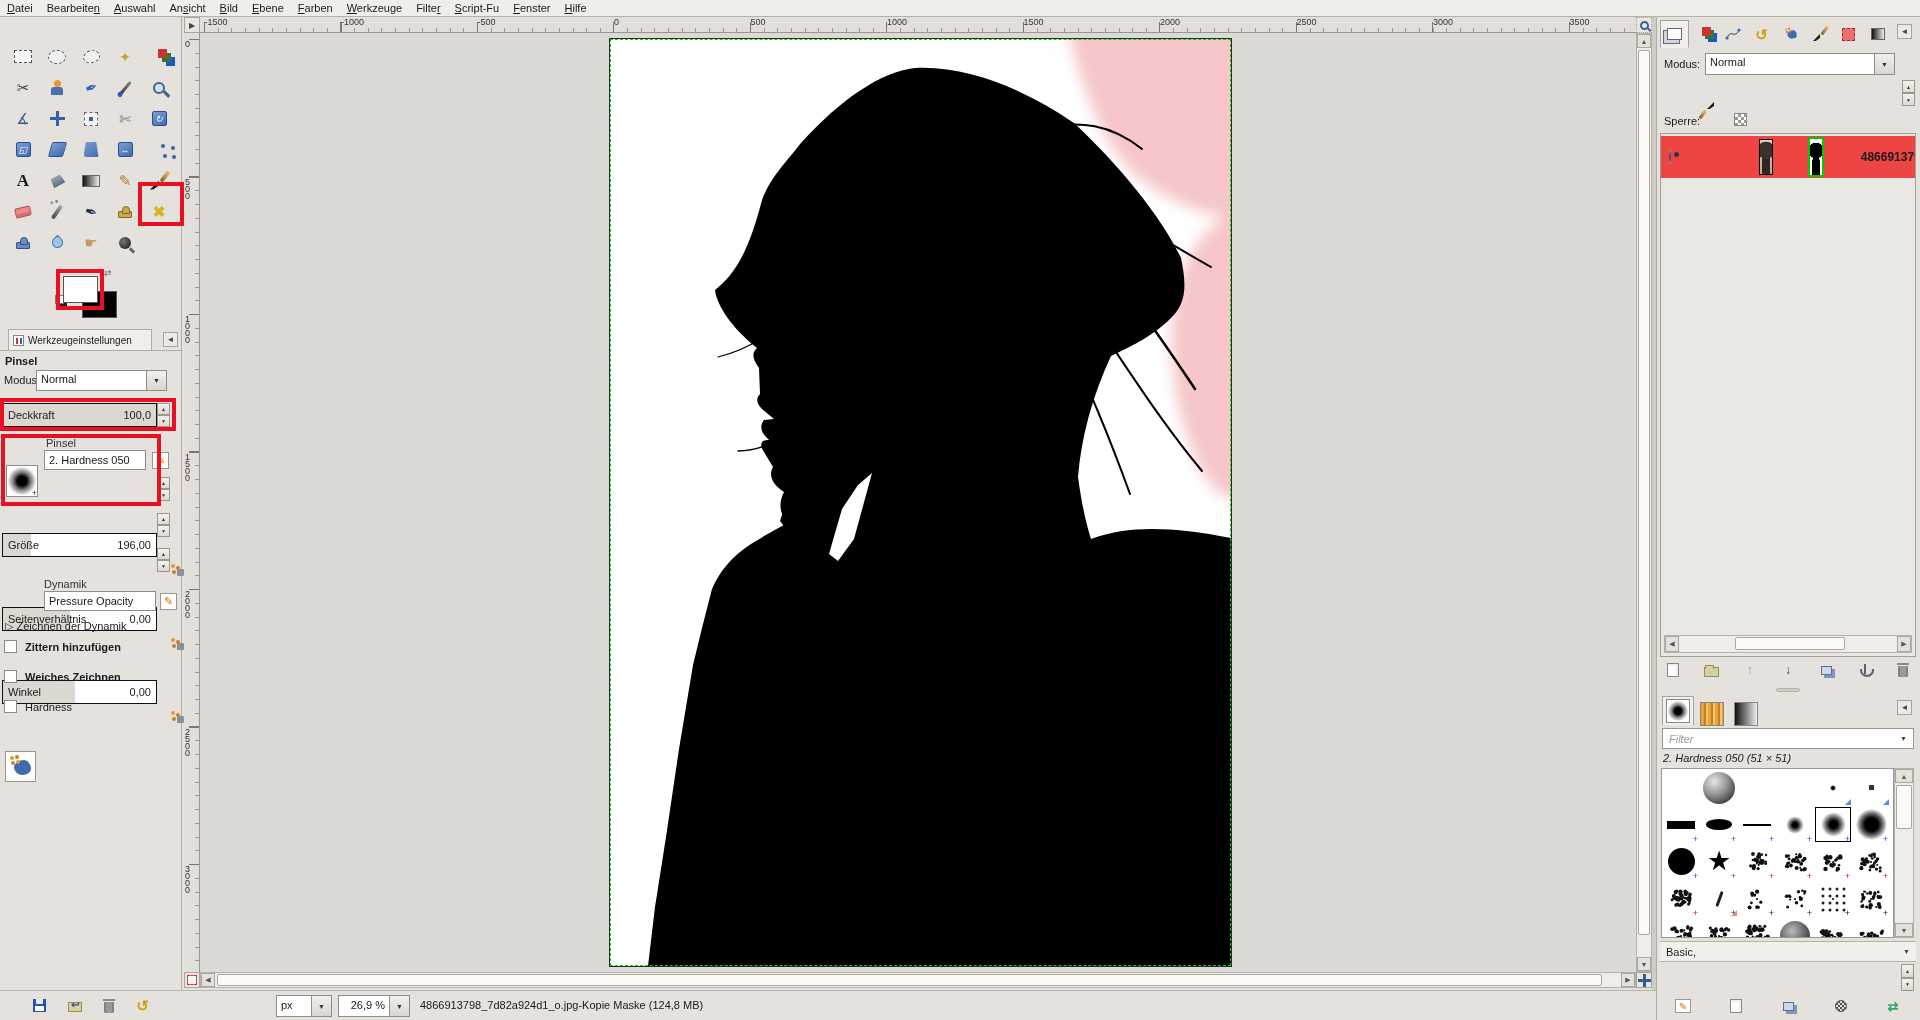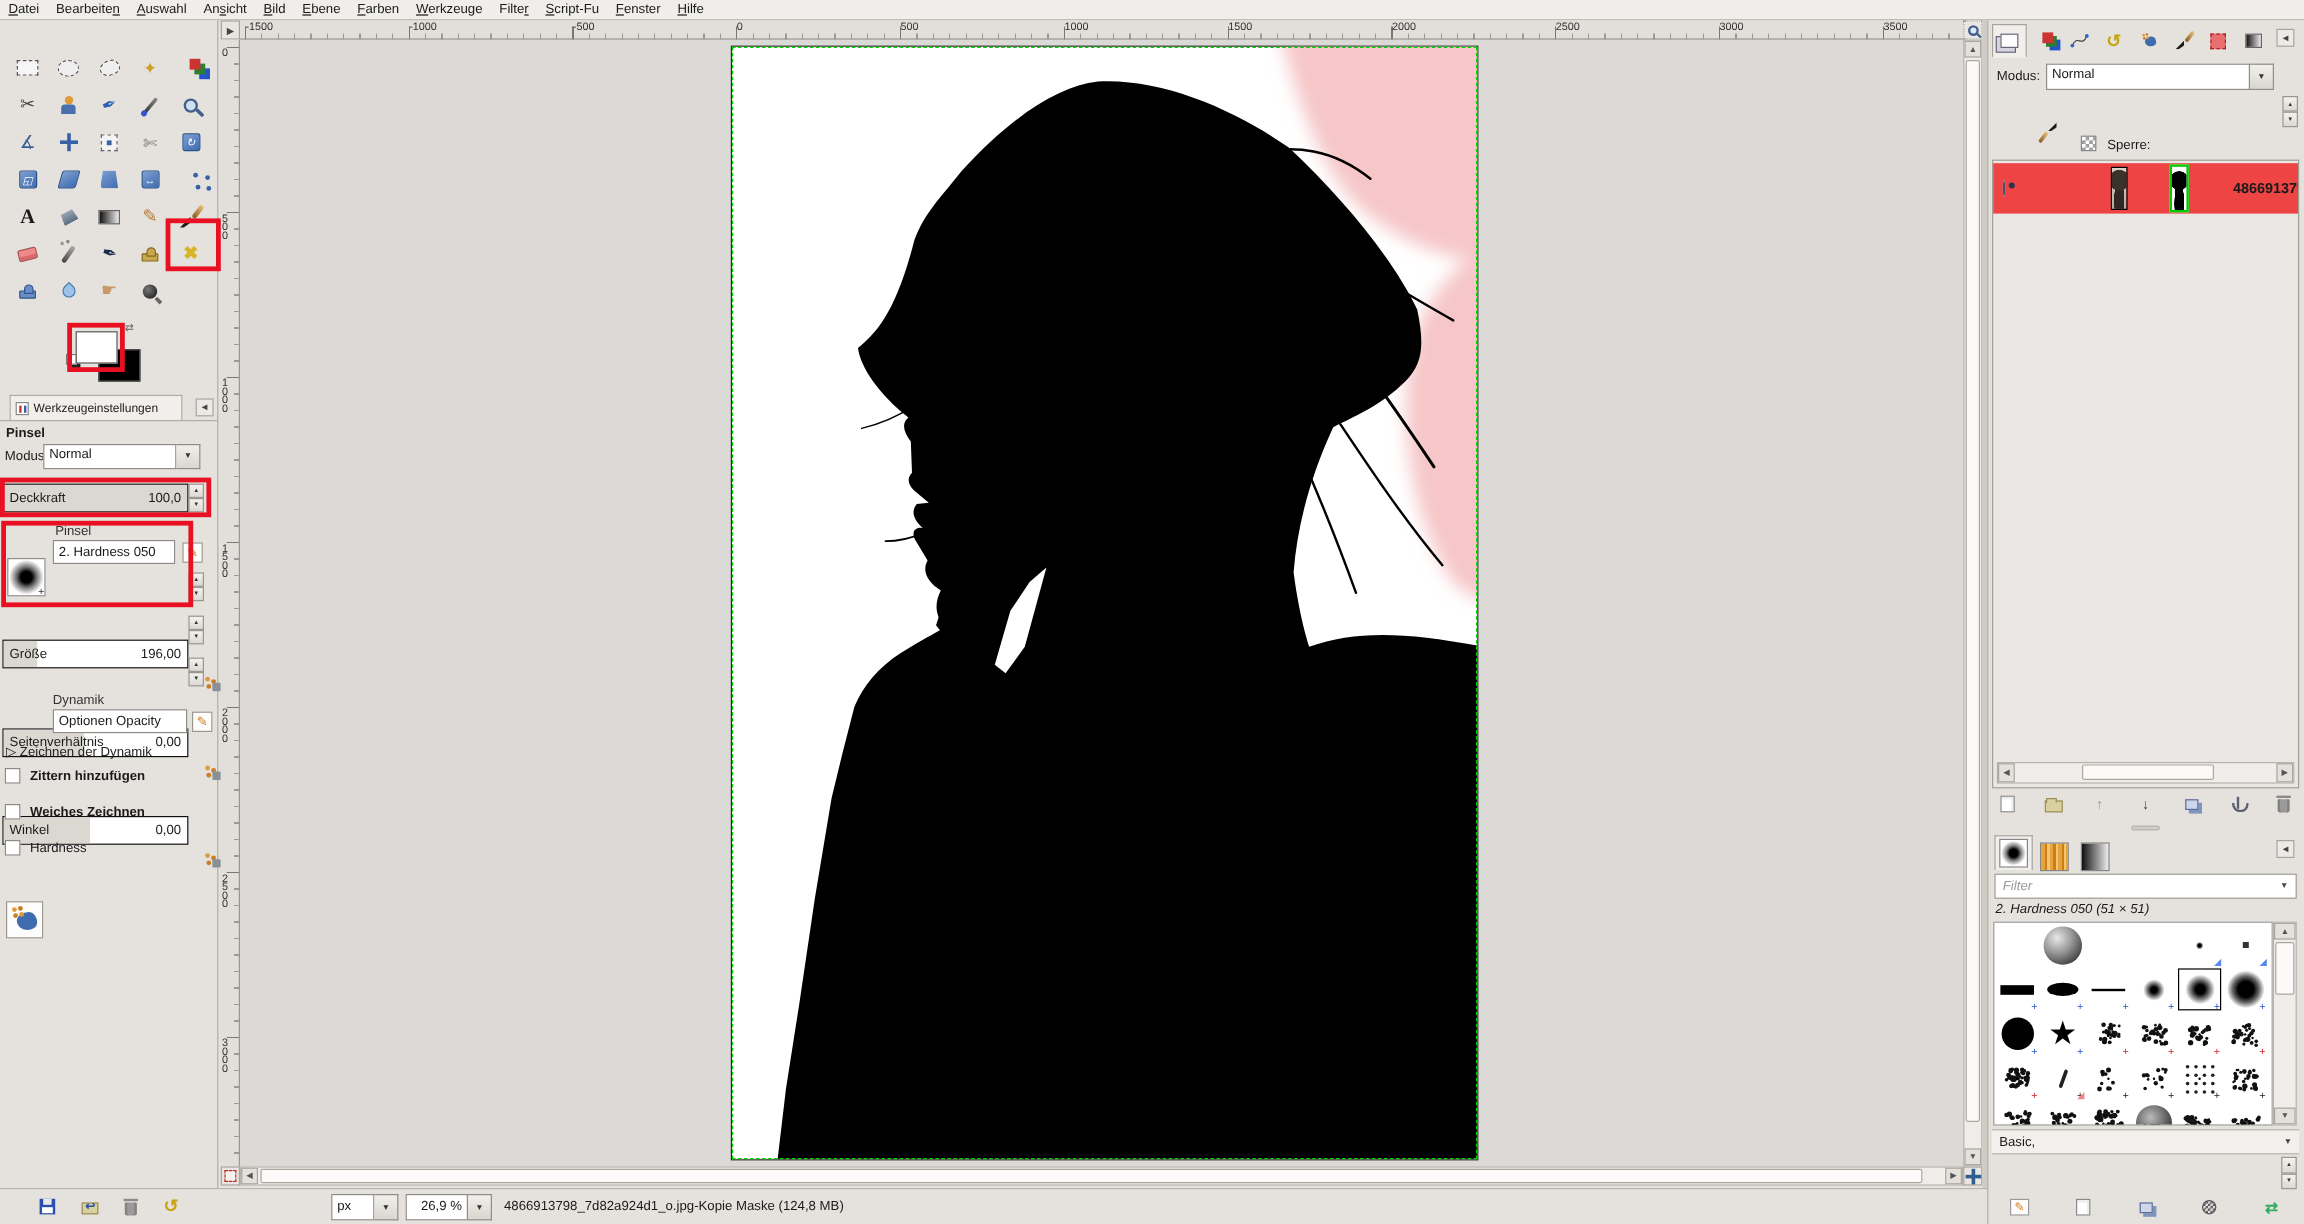--- a/index.html
+++ b/index.html
@@ -384,21 +384,21 @@
   <div class="val">0,00</div>
 </div>
 <div class="abs spincol" style="left:157px;top:548px;height:24px;">
     <div>▲</div>
     <div>▼</div>
   </div>
 <div class="abs reset-ic" style="left:170px;top:553px;"></div>
 
 <div class="abs dyn-ic" style="left:5px;top:581px;"></div>
 <div class="abs sec-label" style="left:44px;top:578px;">Dynamik</div>
-<div class="abs" style="left:44px;top:591px;width:112px;height:20px;background:#fff;border:1px solid #8f8d88;padding:3px 4px;">Optionen Opacity</div>
+<div class="abs" style="left:44px;top:591px;width:112px;height:20px;background:#fff;border:1px solid #8f8d88;padding:3px 4px;">Pressure Opacity</div>
 <div class="abs edit-btn" style="left:160px;top:593px;">✎</div>
 
 <div class="abs expander" style="left:5px;top:620px;">▷ <span>Zeichnen der Dynamik</span></div>
 <div id="to-checkboxes">
     <div class="abs" style="left: 4px; top: 640px; display: flex; align-items: center; gap: 8px;">
       <span class="checkbox"></span>
       <span class="cb-label-bold">Zittern hinzufügen</span>
     </div>
     <div class="abs" style="left: 4px; top: 670px; display: flex; align-items: center; gap: 8px;">
       <span class="checkbox"></span>
@@ -554,21 +554,21 @@
 <div class="abs slider" style="left:1662px;top:80px;width:240px;height:26px;">
   <div class="fill" style="width:100%"></div>
   <div class="lab" style="top:6px">Deckkraft</div>
   <div class="val" style="top:6px">100,0</div>
 </div>
 <div class="abs spincol" style="left:1902px;top:80px;height:26px;">
     <div>▲</div>
     <div>▼</div>
   </div>
 
-<div class="abs" style="left:1756px;top:115px;">Sperre:</div>
+<div class="abs" style="left:1664px;top:115px;">Sperre:</div>
 <div class="abs" style="left:1706px;top:110px;transform:scale(.8);"><span class="ic-brush"></span></div>
 <div class="abs ic-checker" style="left:1734px;top:113px;"></div>
 
 <div class="abs" style="left:1660px;top:133px;width:256px;height:524px;background:#e9e7e4;border:1px solid #a29f98;">
   <div id="layer-list" style="position:relative;width:100%;height:100%;">
       <div class="layer-row" style="top: 2px; background: #ef4444; gap: 32px;">
         <span style="margin-left:8px"><span class="ic-eye"></span></span>
         <span class="lthumb" style="margin-left:56px"></span>
         <span class="lmask"></span>
         <span class="lname">4866913798_7d82a9</span>

